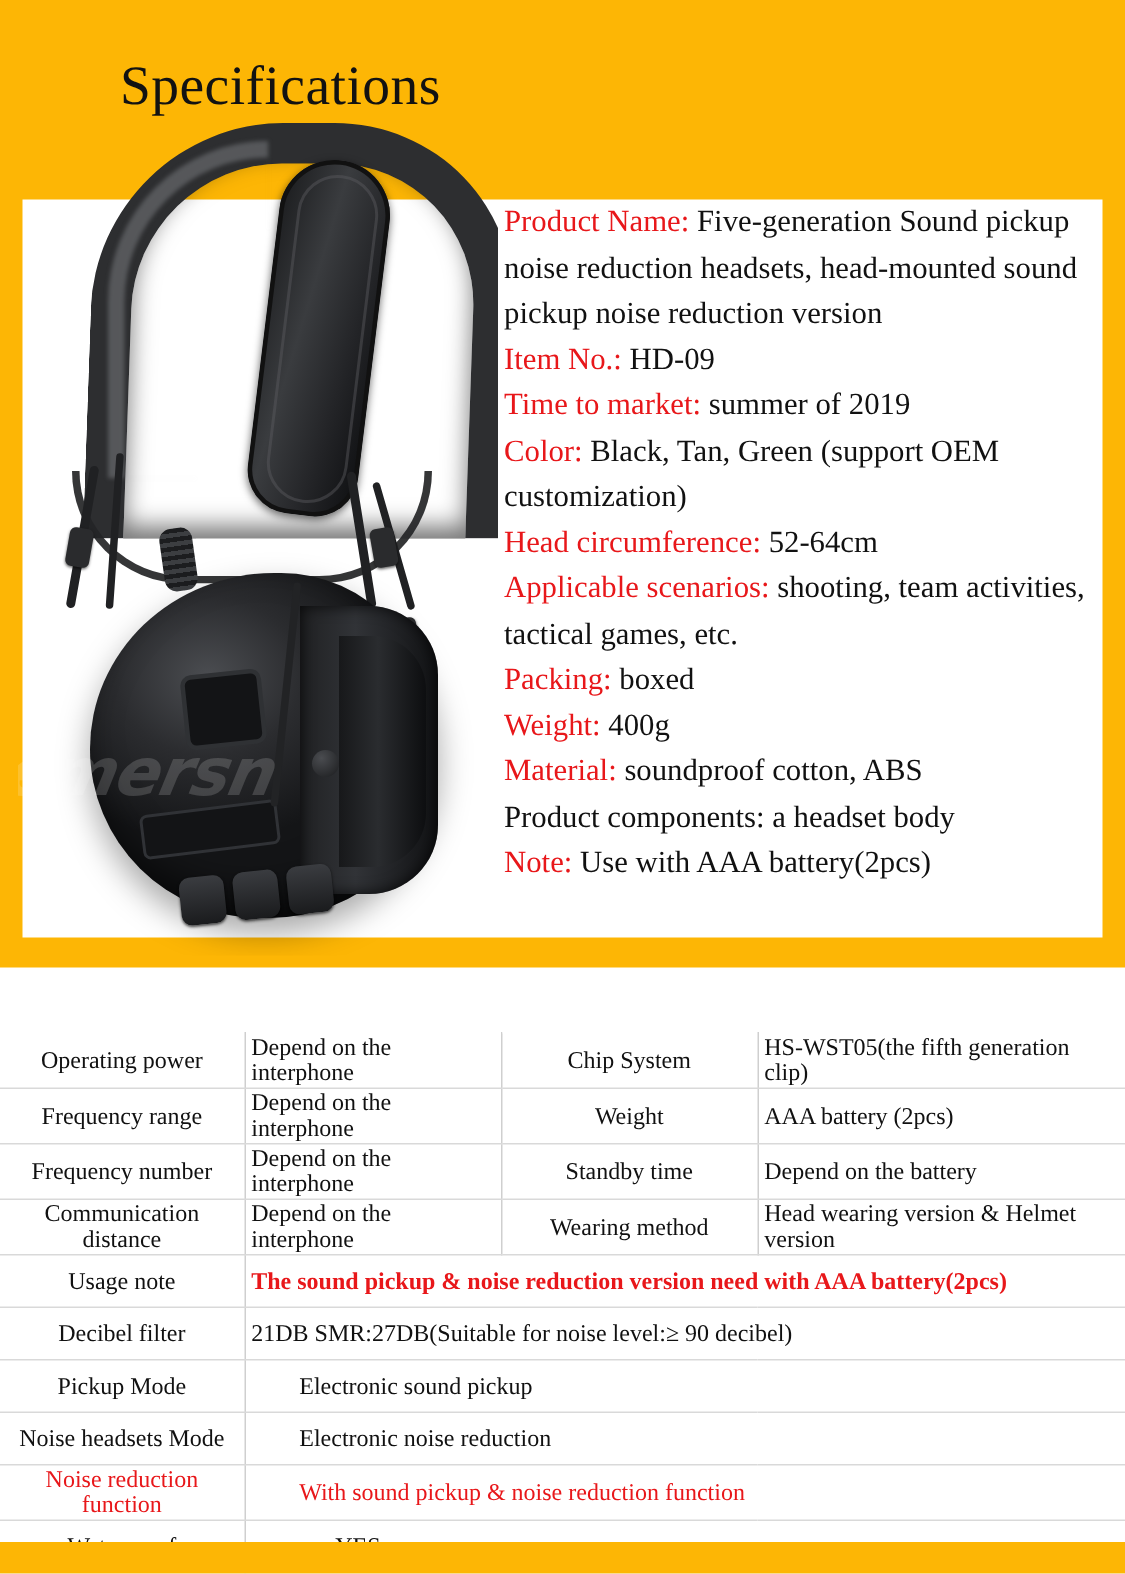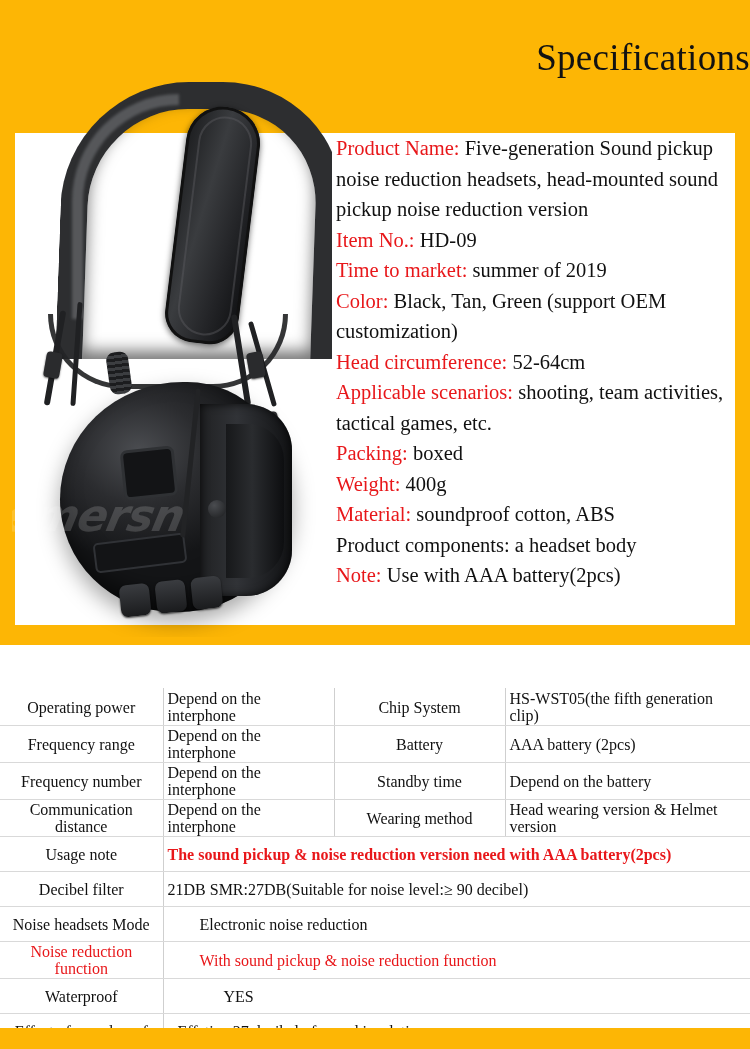--- a/index.html
+++ b/index.html
@@ -16,21 +16,21 @@
   .yellow-top{
     position:absolute;left:0;top:0;width:750px;height:645px;
     background:#FDB605;
   }
   .white-panel{
     position:absolute;left:15px;top:133px;width:720px;height:492px;
     background:#ffffff;
   }
   .title{
     position:absolute;left:0;top:36px;width:750px;
-    text-align:right;
+    text-align:left;
     font-size:37px;line-height:44px;color:#121212;
     letter-spacing:.3px;
     padding-left:80px;
     box-sizing:border-box;
   }
 
   
   .photo{
     position:absolute;left:12px;top:52px;width:320px;height:585px;
     overflow:hidden;
@@ -255,21 +255,21 @@
     <tbody>
       <tr>
         <td class="k">Operating power</td>
         <td class="v">Depend on the interphone</td>
         <td class="k">Chip System</td>
         <td class="v-left">HS-WST05(the fifth generation clip)</td>
       </tr>
       <tr>
         <td class="k">Frequency range</td>
         <td class="v">Depend on the interphone</td>
-        <td class="k">Battery</td>
+        <td class="k">Weight</td>
         <td class="v">AAA battery (2pcs)</td>
       </tr>
       <tr>
         <td class="k">Frequency number</td>
         <td class="v">Depend on the interphone</td>
         <td class="k">Standby time</td>
         <td class="v">Depend on the battery</td>
       </tr>
       <tr>
         <td class="k">Communication distance</td>
@@ -280,20 +280,24 @@
 
       <tr>
         <td class="k">Usage note</td>
         <td class="v-left red-b nowrapcell" colspan="3">The sound pickup &amp; noise reduction version need with AAA battery(2pcs)</td>
       </tr>
       <tr>
         <td class="k">Decibel filter</td>
         <td class="v" colspan="3">21DB SMR:27DB(Suitable for noise level:≥ 90 decibel)</td>
       </tr>
       <tr>
+        <td class="k">Pickup Mode</td>
+        <td class="v-left" colspan="3" style="padding-left:36px">Electronic sound pickup</td>
+      </tr>
+      <tr>
         <td class="k">Noise headsets Mode</td>
         <td class="v-left" colspan="3" style="padding-left:36px">Electronic noise reduction</td>
       </tr>
       <tr>
         <td class="k red">Noise reduction function</td>
         <td class="v-left red" colspan="3" style="padding-left:36px">With sound pickup &amp; noise reduction function</td>
       </tr>
       <tr>
         <td class="k">Waterproof</td>
         <td class="v-left" colspan="3" style="padding-left:60px">YES</td>

